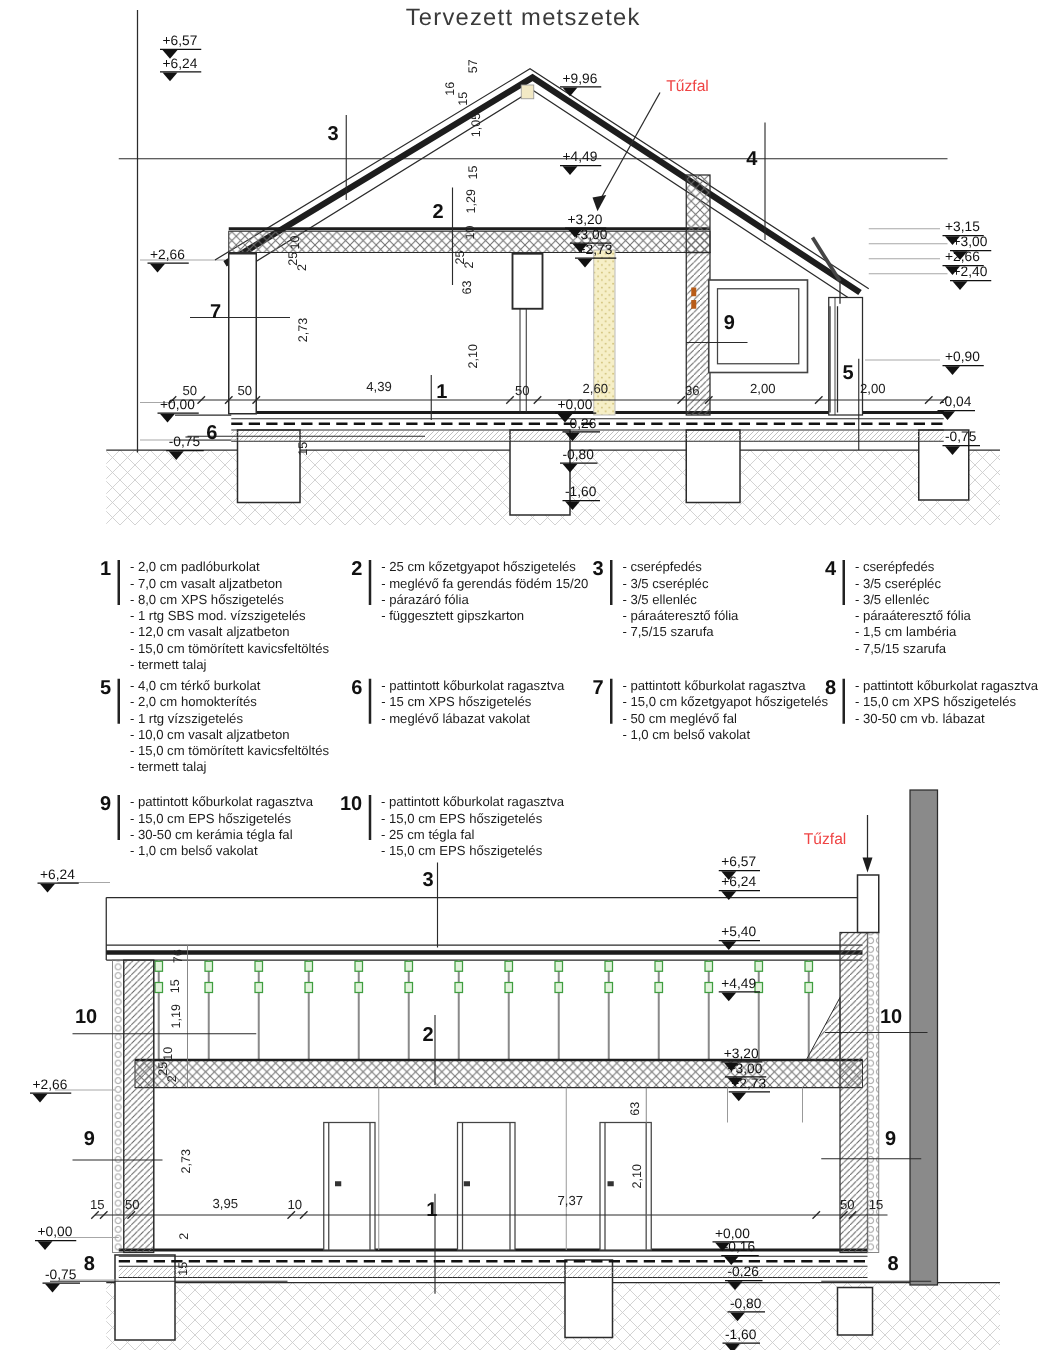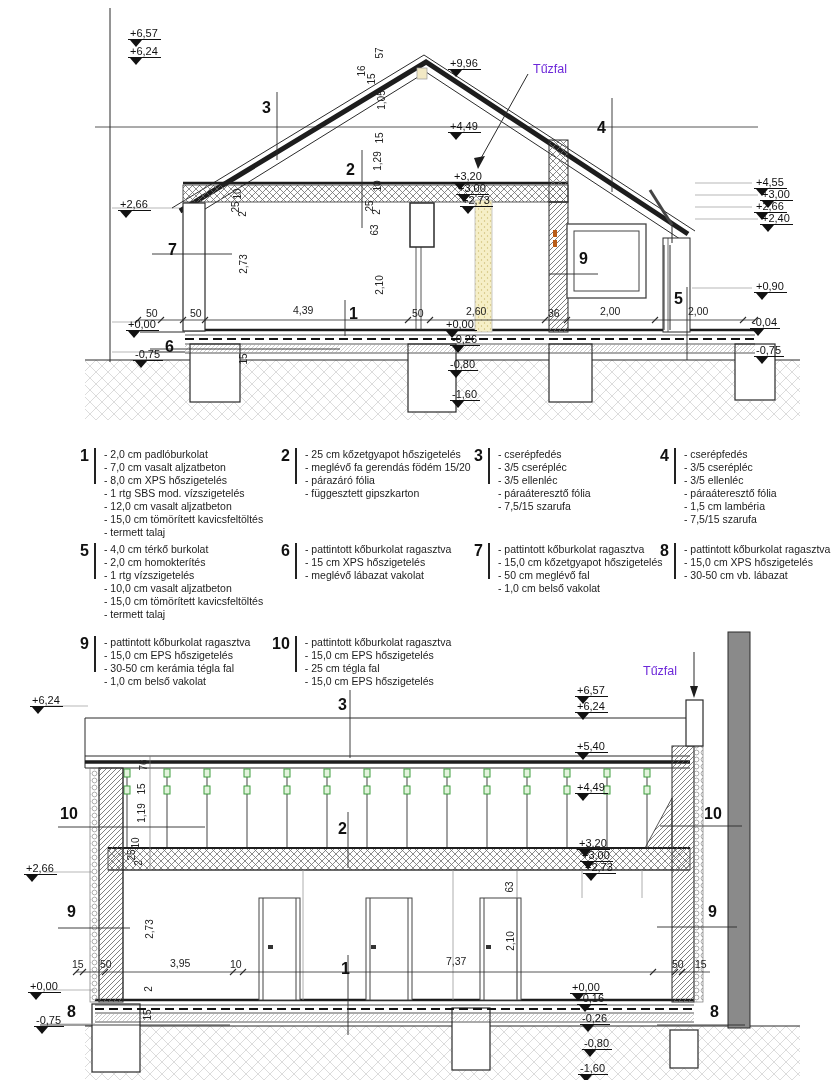--- a/index.html
+++ b/index.html
@@ -9,30 +9,31 @@
   svg.draw{position:absolute;left:0;top:0;z-index:1}
   .mk{position:absolute;z-index:6;line-height:0}
   .mk b{display:inline-block;font-weight:normal;font-size:11px;line-height:12px;color:#111;
         border-bottom:1.5px solid #111;padding:0 3px 0 2px;white-space:nowrap}
   .mk i{display:block;width:0;height:0;border-left:6px solid transparent;border-right:6px solid transparent;
         border-top:7px solid #111;margin-left:2px}
   .bal{position:absolute;z-index:6;font-weight:bold;font-size:16px;color:#111;line-height:16px}
   .dim{position:absolute;z-index:5;font-size:10.5px;color:#222;white-space:nowrap;line-height:11px}
   .dimv{position:absolute;z-index:5;font-size:10px;color:#222;white-space:nowrap;line-height:10px;
         transform:rotate(-90deg);transform-origin:center}
-  .tzf{position:absolute;z-index:6;font-size:12.5px;color:#6d28d9}
+  .tzf{position:absolute;z-index:6;font-size:12.5px;color:#ef4444}
   .lg{position:absolute;z-index:6;display:flex;align-items:flex-start}
   .lgn{font-weight:bold;font-size:16px;line-height:16px;color:#111;border-right:2px solid #222;
        padding:0 5px 20px 0}
   .lgl{padding-left:8px;font-size:10.5px;line-height:13px;color:#1c1c1c;white-space:pre-line}
 </style>
 </head>
 <body>
 
 <div class="page">
+  <div class="title">Tervezett metszetek</div>
 
   <svg class="draw" width="837" height="1080" viewBox="0 0 837 1080">
     <defs>
       <pattern id="hg" width="12" height="12" patternUnits="userSpaceOnUse">
           <path d="M0 12L12 0M0 0L12 12" stroke="#cdcdcd" stroke-width="0.7" fill="none"></path>
         </pattern>
       <pattern id="hx" width="7" height="7" patternUnits="userSpaceOnUse">
           <path d="M0 7L7 0M0 0L7 7" stroke="#6f6f6f" stroke-width="0.8" fill="none"></path>
         </pattern>
       <pattern id="hd" width="5" height="5" patternUnits="userSpaceOnUse">
@@ -224,21 +225,21 @@
   <span class="mk" style="left:133px;top:348px"><b>-0,75</b><i></i></span>
   <span class="mk" style="left:448px;top:57px"><b>+9,96</b><i></i></span>
   <span class="mk" style="left:448px;top:120px"><b>+4,49</b><i></i></span>
   <span class="mk" style="left:452px;top:170px"><b>+3,20</b><i></i></span>
   <span class="mk" style="left:456px;top:182px"><b>+3,00</b><i></i></span>
   <span class="mk" style="left:460px;top:194px"><b>+2,73</b><i></i></span>
   <span class="mk" style="left:444px;top:318px"><b>+0,00</b><i></i></span>
   <span class="mk" style="left:450px;top:333px"><b>-0,26</b><i></i></span>
   <span class="mk" style="left:448px;top:358px"><b>-0,80</b><i></i></span>
   <span class="mk" style="left:450px;top:388px"><b>-1,60</b><i></i></span>
-  <span class="mk" style="left:754px;top:176px"><b>+4,55</b><i></i></span>
+  <span class="mk" style="left:754px;top:176px"><b>+3,15</b><i></i></span>
   <span class="mk" style="left:760px;top:188px"><b>+3,00</b><i></i></span>
   <span class="mk" style="left:754px;top:200px"><b>+2,66</b><i></i></span>
   <span class="mk" style="left:760px;top:212px"><b>+2,40</b><i></i></span>
   <span class="mk" style="left:754px;top:280px"><b>+0,90</b><i></i></span>
   <span class="mk" style="left:750px;top:316px"><b>-0,04</b><i></i></span>
   <span class="mk" style="left:754px;top:344px"><b>-0,75</b><i></i></span>
 
   <span class="bal" style="left:262px;top:100px">3</span>
   <span class="bal" style="left:346px;top:162px">2</span>
   <span class="bal" style="left:597px;top:120px">4</span>

